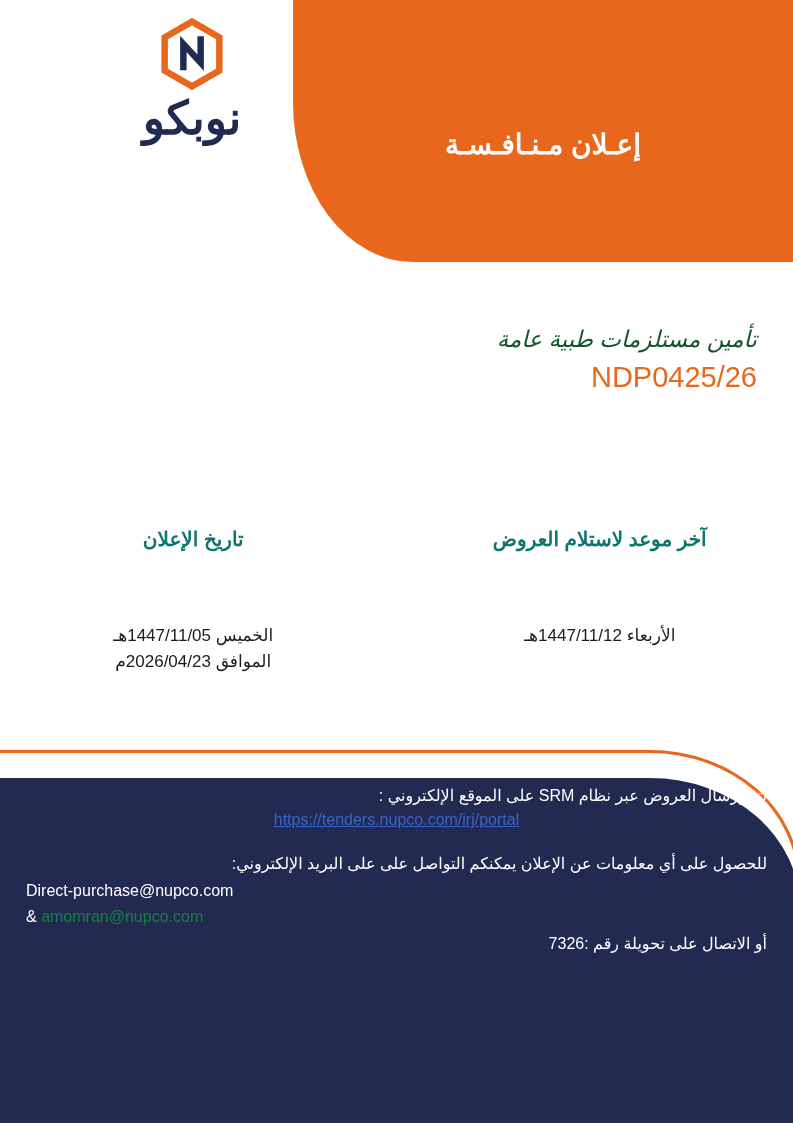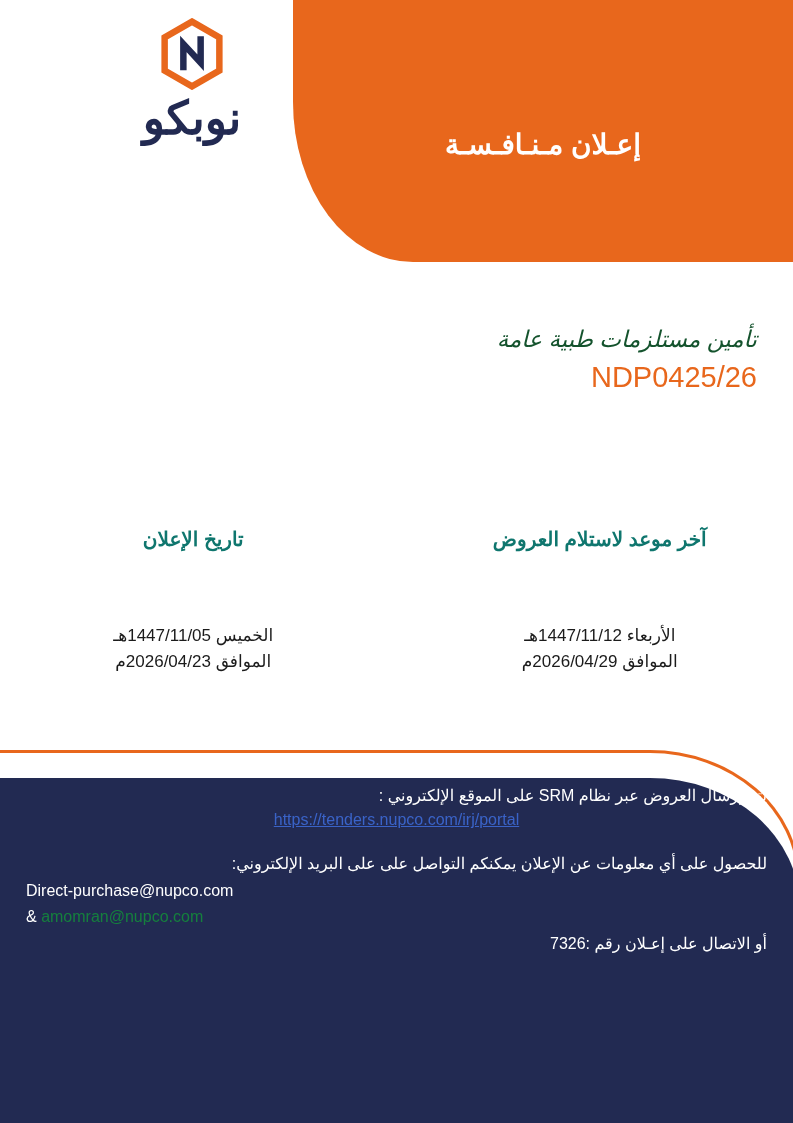--- a/index.html
+++ b/index.html
@@ -209,37 +209,36 @@
 
   <div class="tender-block">
     <div class="tender-name">تأمين مستلزمات طبية عامة</div>
     <div class="tender-number">NDP0425/26</div>
   </div>
 
   <div class="dates-row">
     <div class="date-col left-col">
       <div class="date-heading">آخر موعد لاستلام العروض</div>
       <div class="date-value">الأربعاء 1447/11/12هـ</div>
-      <div class="date-value">الموافق 2026/04/29م</div>
     </div>
     <div class="date-col right-col">
       <div class="date-heading">تاريخ الإعلان</div>
       <div class="date-value">الخميس 1447/11/05هـ</div>
       <div class="date-value">الموافق 2026/04/23م</div>
     </div>
   </div>
 
   <div class="footer-accent"></div>
   <div class="footer-shape"></div>
   <div class="footer-content">
     <div class="footer-line">يتم إرسال العروض عبر نظام SRM على الموقع الإلكتروني :</div>
     <a class="footer-link" href="#">https://tenders.nupco.com/irj/portal</a>
     <div class="footer-gap"></div>
     <div class="footer-line">للحصول على أي معلومات عن الإعلان يمكنكم التواصل على على البريد الإلكتروني:</div>
     <div class="footer-line ltr" style="text-align:left;">Direct-purchase@nupco.com</div>
     <div class="footer-line" style="text-align:left;">
       <span class="email-orange">amomran@nupco.com</span>
       <span>&amp;</span>
     </div>
-    <div class="footer-line">أو الاتصال على إعـلان رقم :7326</div>
+    <div class="footer-line">أو الاتصال على تحويلة رقم :7326</div>
   </div>
 
 </div>
 
 </body></html>

